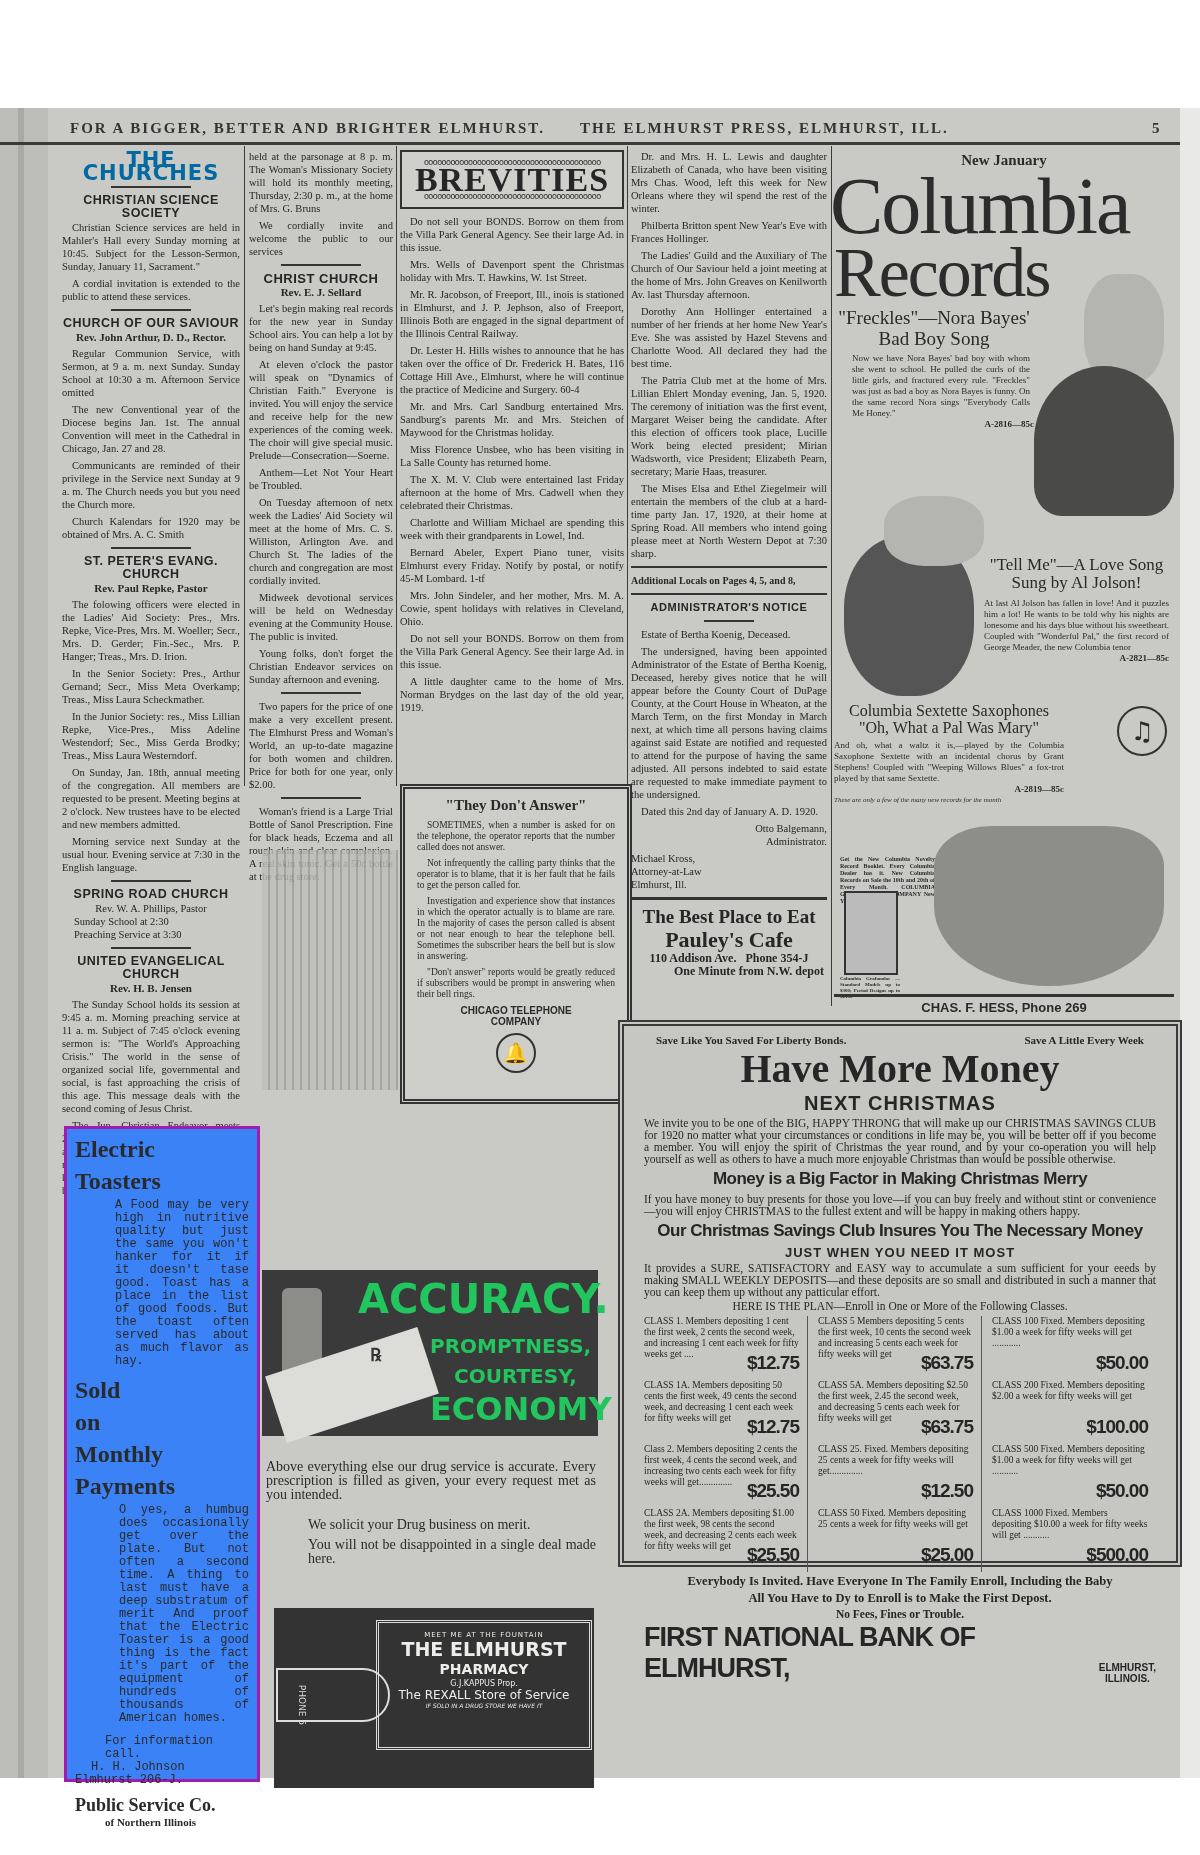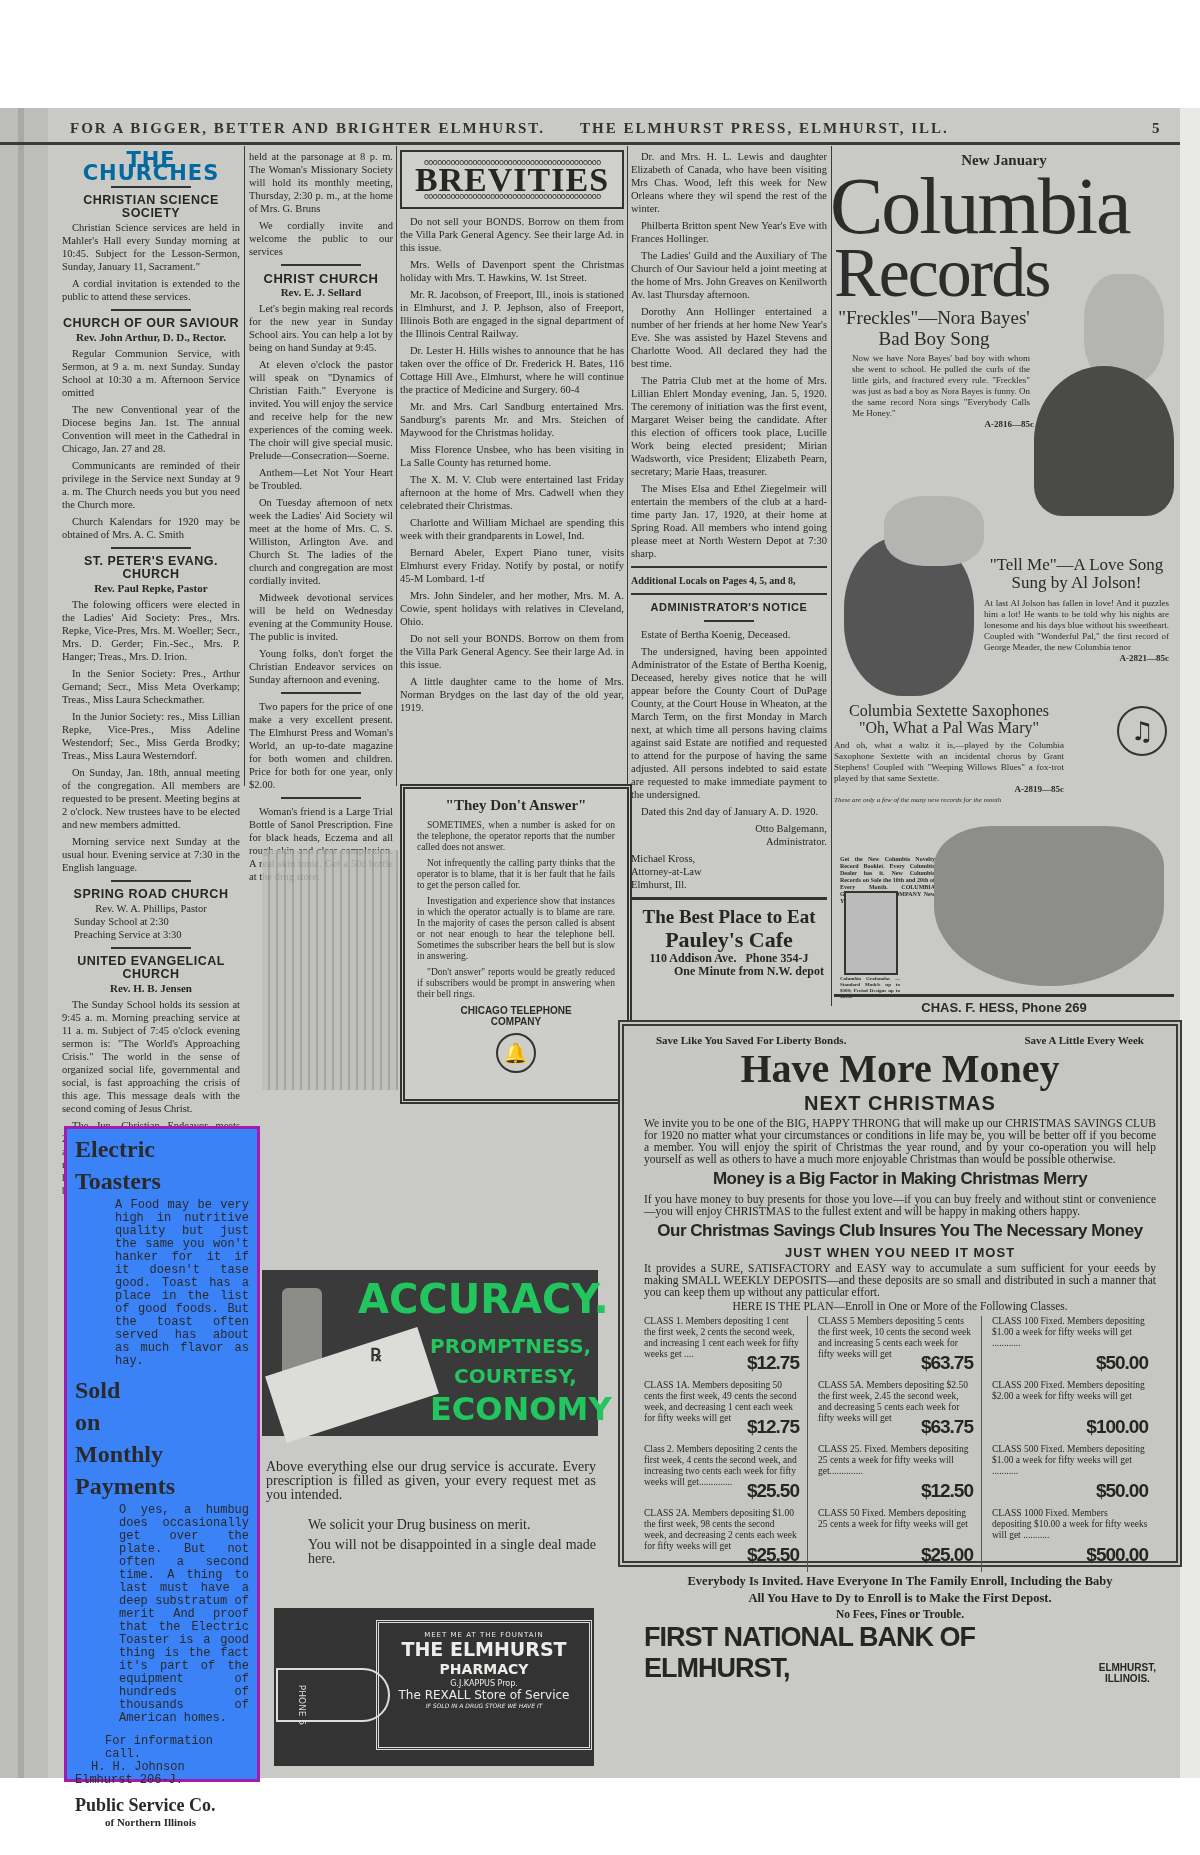--- a/index.html
+++ b/index.html
@@ -61,21 +61,21 @@
   .phone-ad{position:absolute;left:400px;top:784px;width:222px;height:310px;border:5px double #333;background:#cdcdca;}
   .phone-ad .title{font-family:"Liberation Serif",serif;font-size:15px;font-weight:bold;text-align:center;margin:8px 0 6px;}
   .phone-ad .body{font-family:"Liberation Serif",serif;font-size:9.5px;line-height:11px;text-align:justify;padding:0 12px;}
   .phone-ad .body p{margin:0 0 5px;text-indent:10px;}
   .phone-ad .sig{font-family:"Liberation Sans",sans-serif;font-weight:bold;font-size:10px;text-align:center;}
 
   .pharm{position:absolute;left:262px;top:1270px;width:336px;height:500px;}
   .pharm-banner{position:absolute;left:0;top:0;width:336px;height:166px;background:#3a3a3a;}
   .pharm-banner .w{position:absolute;color:#22c55e;font-family:"DejaVu Sans",sans-serif;font-weight:bold;}
   .pharm-body{position:absolute;left:4px;top:190px;width:330px;font-family:"Liberation Serif",serif;font-size:14px;line-height:14px;}
-  .pharm-sign{position:absolute;left:12px;top:338px;width:320px;height:158px;background:#333;}
+  .pharm-sign{position:absolute;left:12px;top:338px;width:320px;height:180px;background:#333;}
   .pharm-sign .card{position:absolute;left:102px;top:12px;width:210px;height:124px;border:3px double #ddd;color:#ededea;text-align:center;font-family:"DejaVu Sans",sans-serif;}
 </style>
 </head>
 <body>
 
 <div class="scan-top"></div>
 <div class="page"></div>
 <div class="left-margin-strip"></div>
 <div class="fold-line"></div>
 <div class="page-edge"></div>

